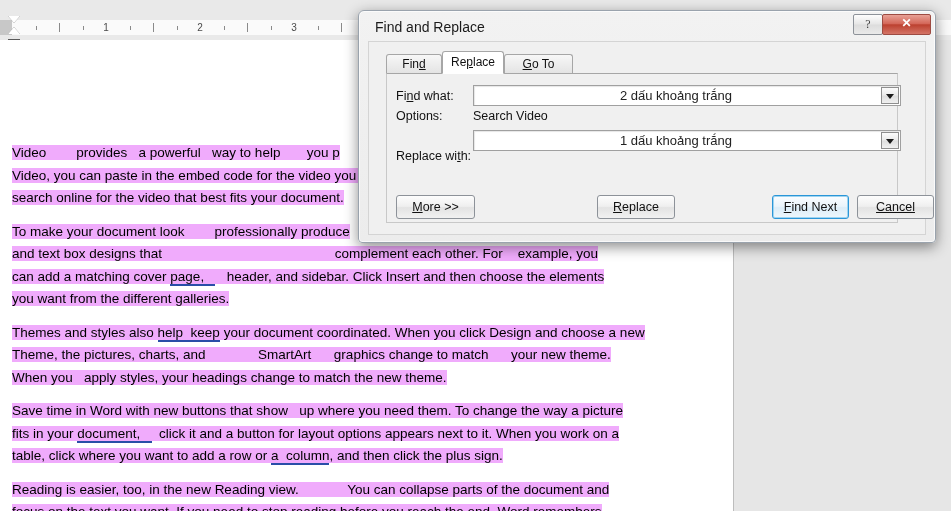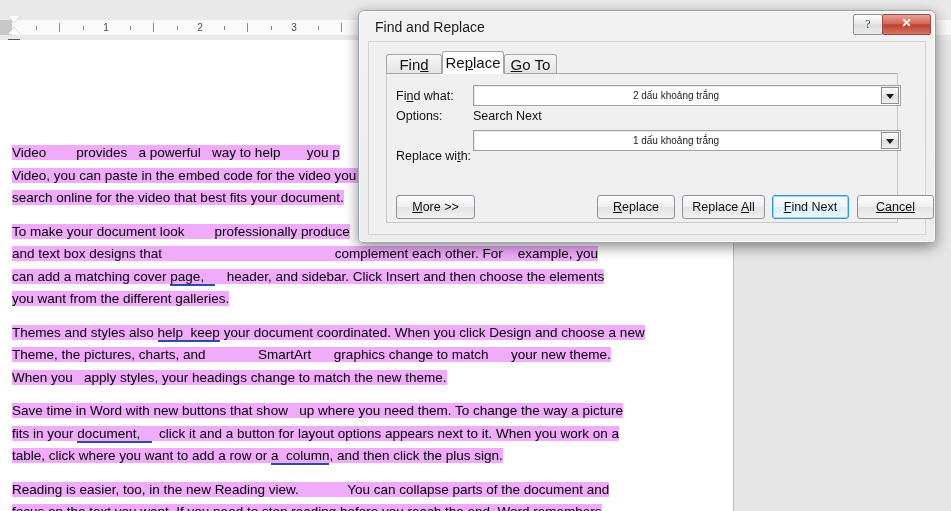--- a/index.html
+++ b/index.html
@@ -225,39 +225,39 @@
     width: 520px;
   }
   .tab {
     position: absolute;
     top: 3px;
     height: 19px;
     background: linear-gradient(to bottom, #f7f7f7, #e4e4e4);
     border: 1px solid #a6a6a6;
     border-bottom: none;
     border-radius: 3px 3px 0 0;
-    font-size: 15px;
+    font-size: 12px;
     color: #111;
     text-align: center;
     line-height: 19px;
     box-sizing: border-box;
     cursor: default;
   }
   .tab.active {
     top: 0px;
     height: 23px;
     line-height: 21px;
     background: #ffffff;
     border: 1px solid #a6a6a6;
     border-bottom: 1px solid #ffffff;
     z-index: 3;
   }
   #tab-find { left: 0px; width: 56px; }
   #tab-replace { left: 56px; width: 62px; }
-  #tab-goto { left: 118px; width: 53px; }
+  #tab-goto { left: 118px; width: 69px; }
   .acc { text-decoration: underline; }
 
   #tab-panel {
     position: absolute;
     left: 17px; top: 31px;
     width: 512px; height: 150px;
     border: 1px solid #c8c8c8;
     border-top: 1px solid #a6a6a6;
     background: #f0f0f0;
     box-sizing: border-box;
@@ -276,21 +276,21 @@
     border: 1px solid #a0a0a0;
     box-sizing: border-box;
     box-shadow: inset 1px 1px 1px rgba(0,0,0,0.10);
   }
   .combo .val {
     position: absolute;
     left: 0; right: 22px; top: 0;
     height: 19px;
     line-height: 19px;
     text-align: center;
-    font-size: 10px;
+    font-size: 13px;
     color: #222;
     font-family: "Liberation Sans", sans-serif;
     overflow: hidden;
     white-space: nowrap;
   }
   .combo .arrow {
     position: absolute;
     right: 1px; top: 1px;
     width: 18px; height: 17px;
     border: 1px solid #8e8e8e;
@@ -408,31 +408,30 @@
 
       <div id="tab-panel">
 
         <div class="field-label" style="left:9px; top:15px;">Fi<span class="acc">n</span>d what:</div>
         <div class="combo" style="left:86px; top:11px; width:428px;">
           <div class="val">2 dấu khoảng trắng</div>
           <div class="arrow"></div>
         </div>
 
         <div class="field-label" style="left:9px; top:35px;">Options:</div>
-        <div class="field-label" style="left:86px; top:35px;">Search Next</div>
+        <div class="field-label" style="left:86px; top:35px;">Search Video</div>
 
         <div class="field-label" style="left:9px; top:75px;">Replace wi<span class="acc">t</span>h:</div>
         <div class="combo" style="left:86px; top:56px; width:428px;">
           <div class="val">1 dấu khoảng trắng</div>
           <div class="arrow"></div>
         </div>
 
         <div class="dlg-btn" style="left:9px; top:121px; width:79px;"><span class="acc">M</span>ore &gt;&gt;</div>
         <div class="dlg-btn" style="left:210px; top:121px; width:78px;"><span class="acc">R</span>eplace</div>
-        <div class="dlg-btn" style="left:295px; top:121px; width:83px;">Replace <span class="acc">A</span>ll</div>
         <div class="dlg-btn default" style="left:385px; top:121px; width:77px;"><span class="acc">F</span>ind Next</div>
         <div class="dlg-btn" style="left:470px; top:121px; width:77px;text-decoration:underline;">Cancel</div>
 
       </div>
     </div>
   </div>
 
 </div>
 
 </body></html>

